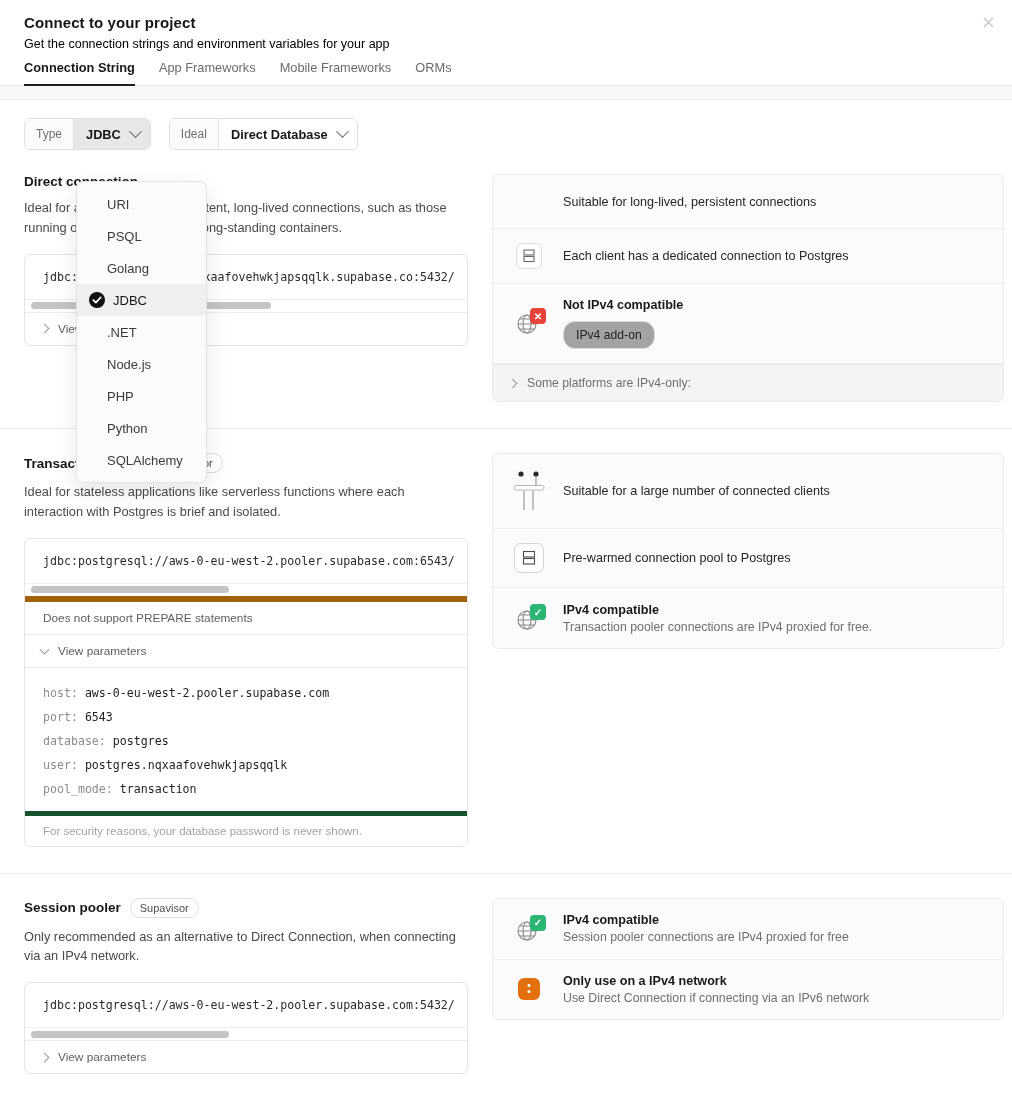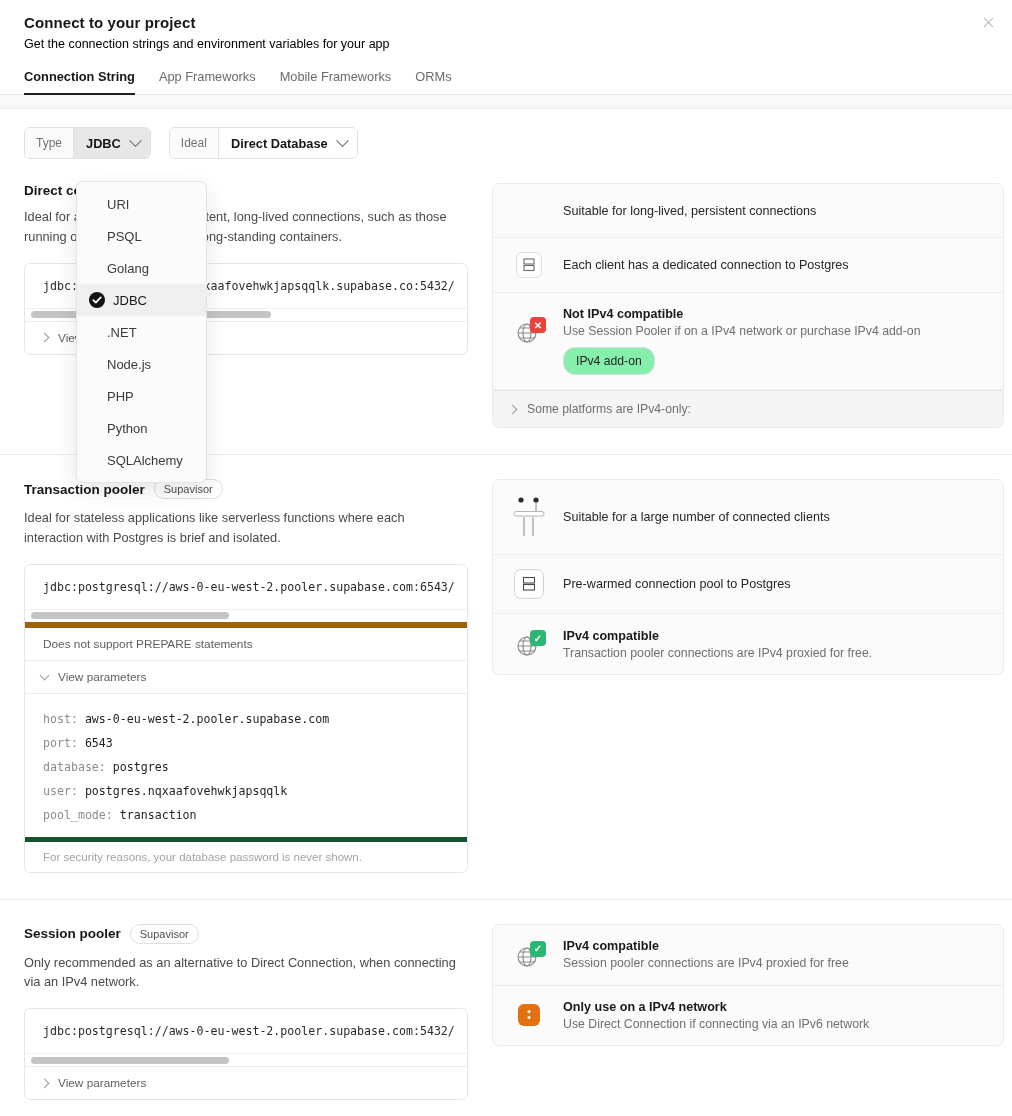--- a/index.html
+++ b/index.html
@@ -16,21 +16,21 @@
   
   .header { padding:14px 24px 0 24px; background:#ffffff; position:relative; }
   .modal-title { font-size:15px; font-weight:700; color:#171717; letter-spacing:.1px; }
   .modal-sub { font-size:12.5px; color:#000000; margin-top:6px; }
   .close-btn {
     position:absolute; top:11px; right:13px; width:22px; height:22px;
     display:flex; align-items:center; justify-content:center;
     color:#c3c3c3; font-size:15px; line-height:1; cursor:pointer;
   }
 
-  .tabs { display:flex; gap:24px; padding:0 24px; margin-top:17px; position:relative; }
+  .tabs { display:flex; gap:24px; padding:0 24px; margin-top:8px; position:relative; }
   .tab {
     font-size:12.8px; color:#6b6b6b; padding-bottom:9px; cursor:pointer;
     border-bottom:2px solid transparent; position:relative; top:1px;
   }
   .tab.active { color:#171717; font-weight:700; border-bottom-color:#1f1f1f; }
   .tabs-rule { height:1px; background:#e8e8e8; }
   .band { height:14px; background:#f8f8f8; border-bottom:1px solid #ececec; }
 
   
   .controls { padding:18px 24px 0 24px; display:flex; gap:18px; align-items:center; }
@@ -110,21 +110,21 @@
   .info-icon { width:40px; flex:none; display:flex; align-items:center; justify-content:center; position:relative; }
   .info-txt { font-size:12.6px; color:#262626; }
   .info-head { font-size:12.6px; color:#1a1a1a; font-weight:700; }
   .info-sub { font-size:12.3px; color:#6f6f6f; margin-top:3px; }
   .info-foot {
     display:flex; align-items:center; gap:11px; font-size:12.2px; color:#6f6f6f;
     padding:11px 16px; background:#f4f4f4; border-top:1px solid #e9e9e9; cursor:pointer;
   }
   .btn-outline {
     display:inline-block; margin-top:9px; font-size:12.2px; color:#242424;
-    border:1px solid #dcdcdc; border-radius:12px; padding:6px 12px; background:#86efac; cursor:pointer;
+    border:1px solid #dcdcdc; border-radius:12px; padding:6px 12px; background:#a3a3a3; cursor:pointer;
   }
   .badge { position:absolute; width:16px; height:16px; border-radius:4px; top:2px; right:3px;
            display:flex; align-items:center; justify-content:center; color:#fff; font-size:10px; font-weight:700; }
   .badge.bad { background:#e8433a; }
   .badge.good { background:#2bb673; }
 </style>
 </head>
 <body>
 
 <div class="header">
@@ -199,21 +199,20 @@
         <div class="info-icon" style="margin-top:8px;">
           <svg width="32" height="32" viewBox="0 0 32 32">
             <circle cx="14" cy="18" r="9" fill="none" stroke="#8a8a8a" stroke-width="1.1"></circle>
             <ellipse cx="14" cy="18" rx="4" ry="9" fill="none" stroke="#8a8a8a" stroke-width="1.1"></ellipse>
             <path d="M5 18 H23 M6.5 13 H21.5 M6.5 23 H21.5" stroke="#8a8a8a" stroke-width="1.1" fill="none"></path>
           </svg>
           <div class="badge bad">✕</div>
         </div>
         <div>
           <div class="info-head">Not IPv4 compatible</div>
-          <div class="info-sub">Use Session Pooler if on a IPv4 network or purchase IPv4 add-on</div>
           <div class="btn-outline">IPv4 add-on</div>
         </div>
       </div>
       <div class="info-foot">
         <span class="caret-r"></span>
         <span>Some platforms are IPv4-only:</span>
       </div>
     </div>
   </div>
 </div>

